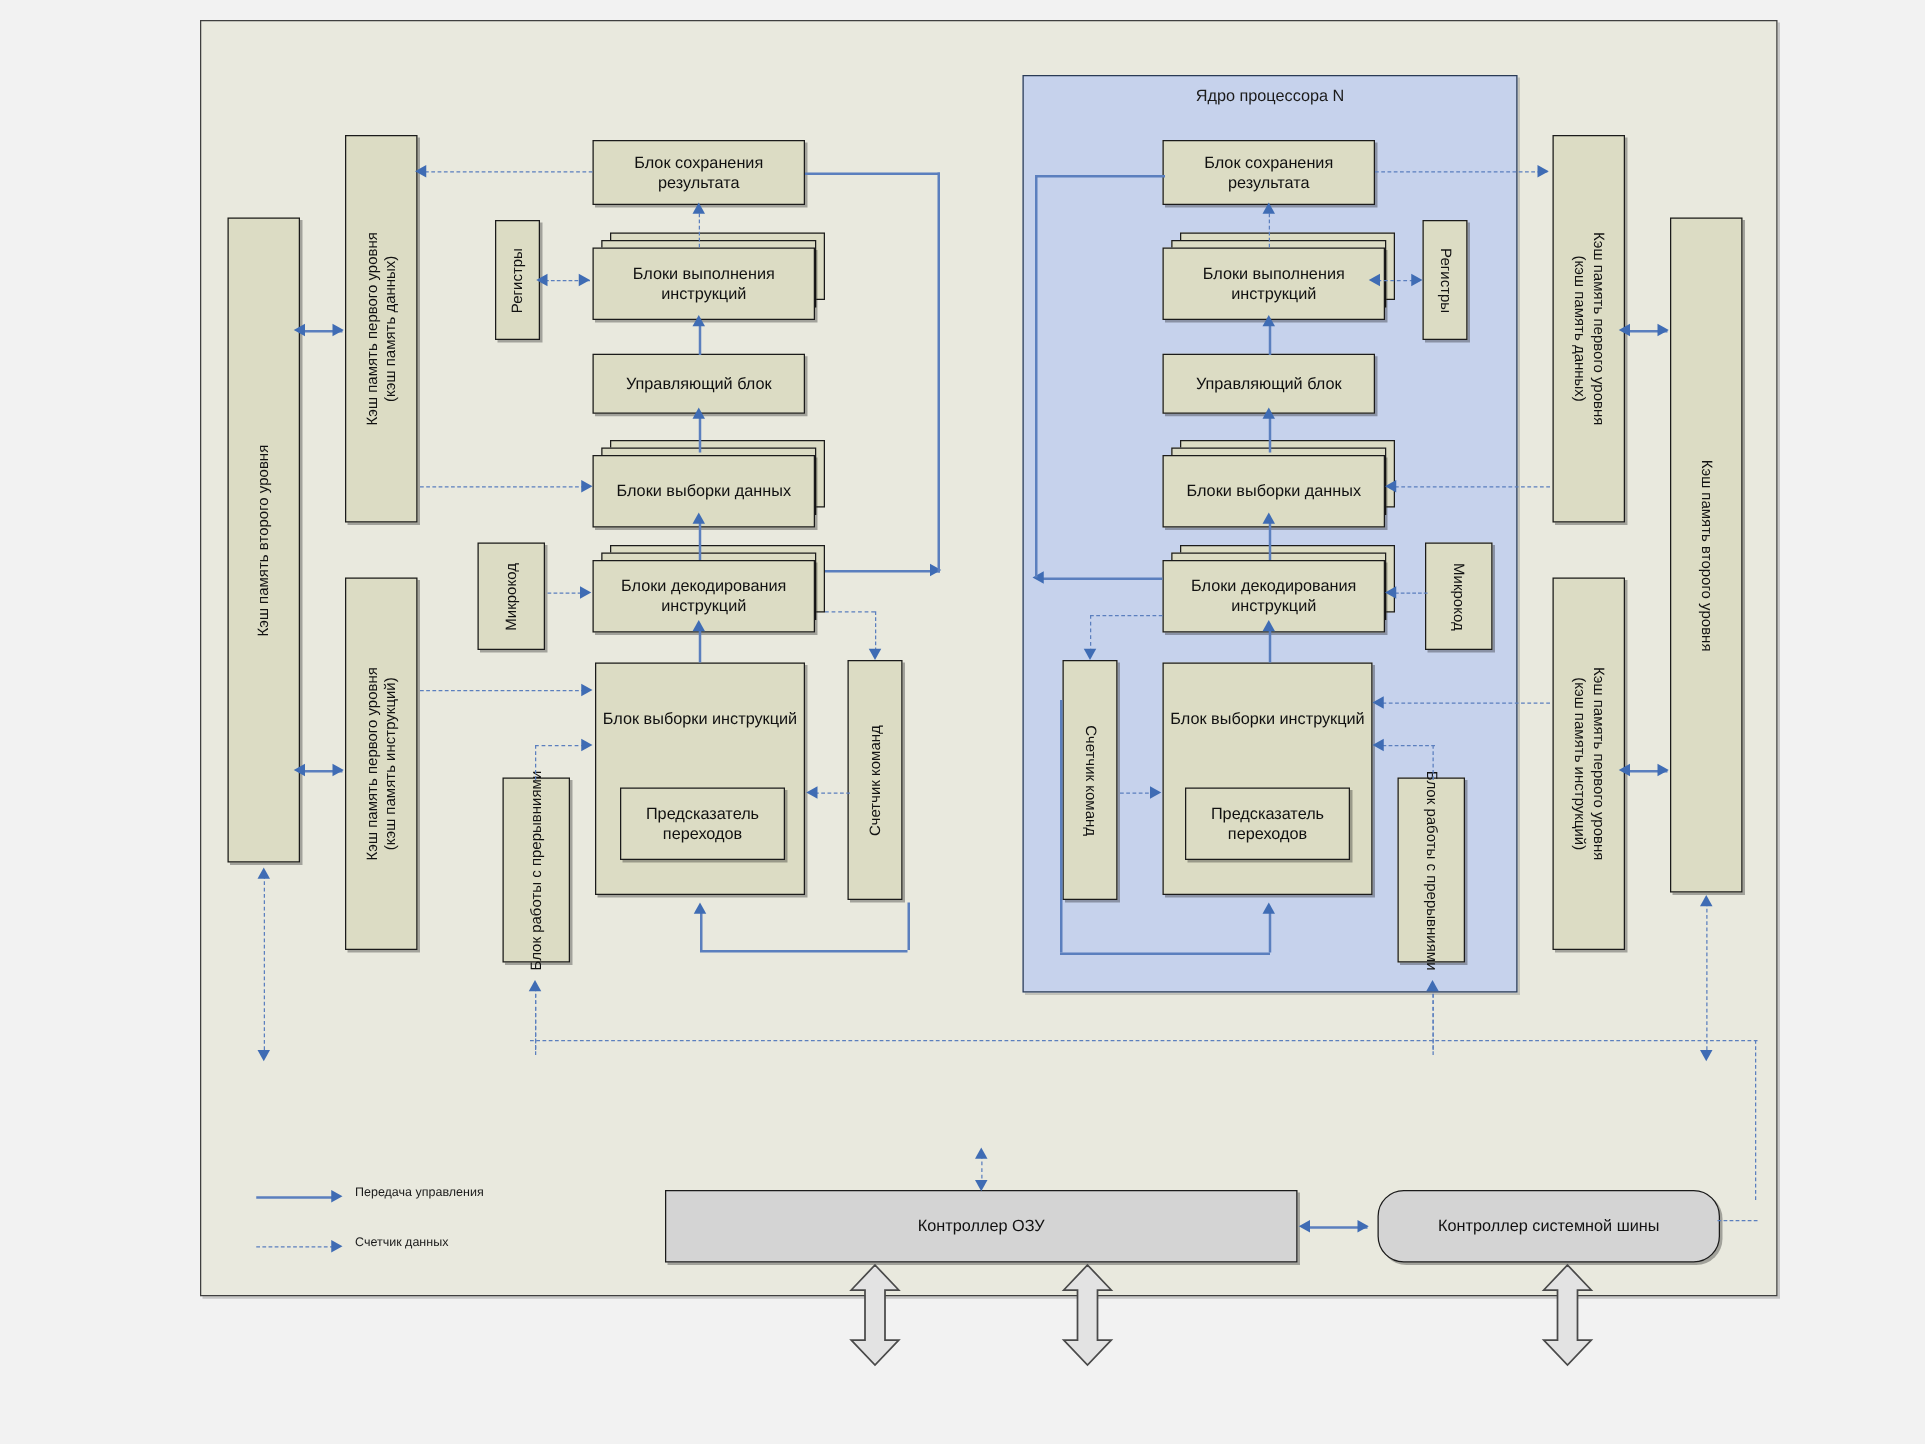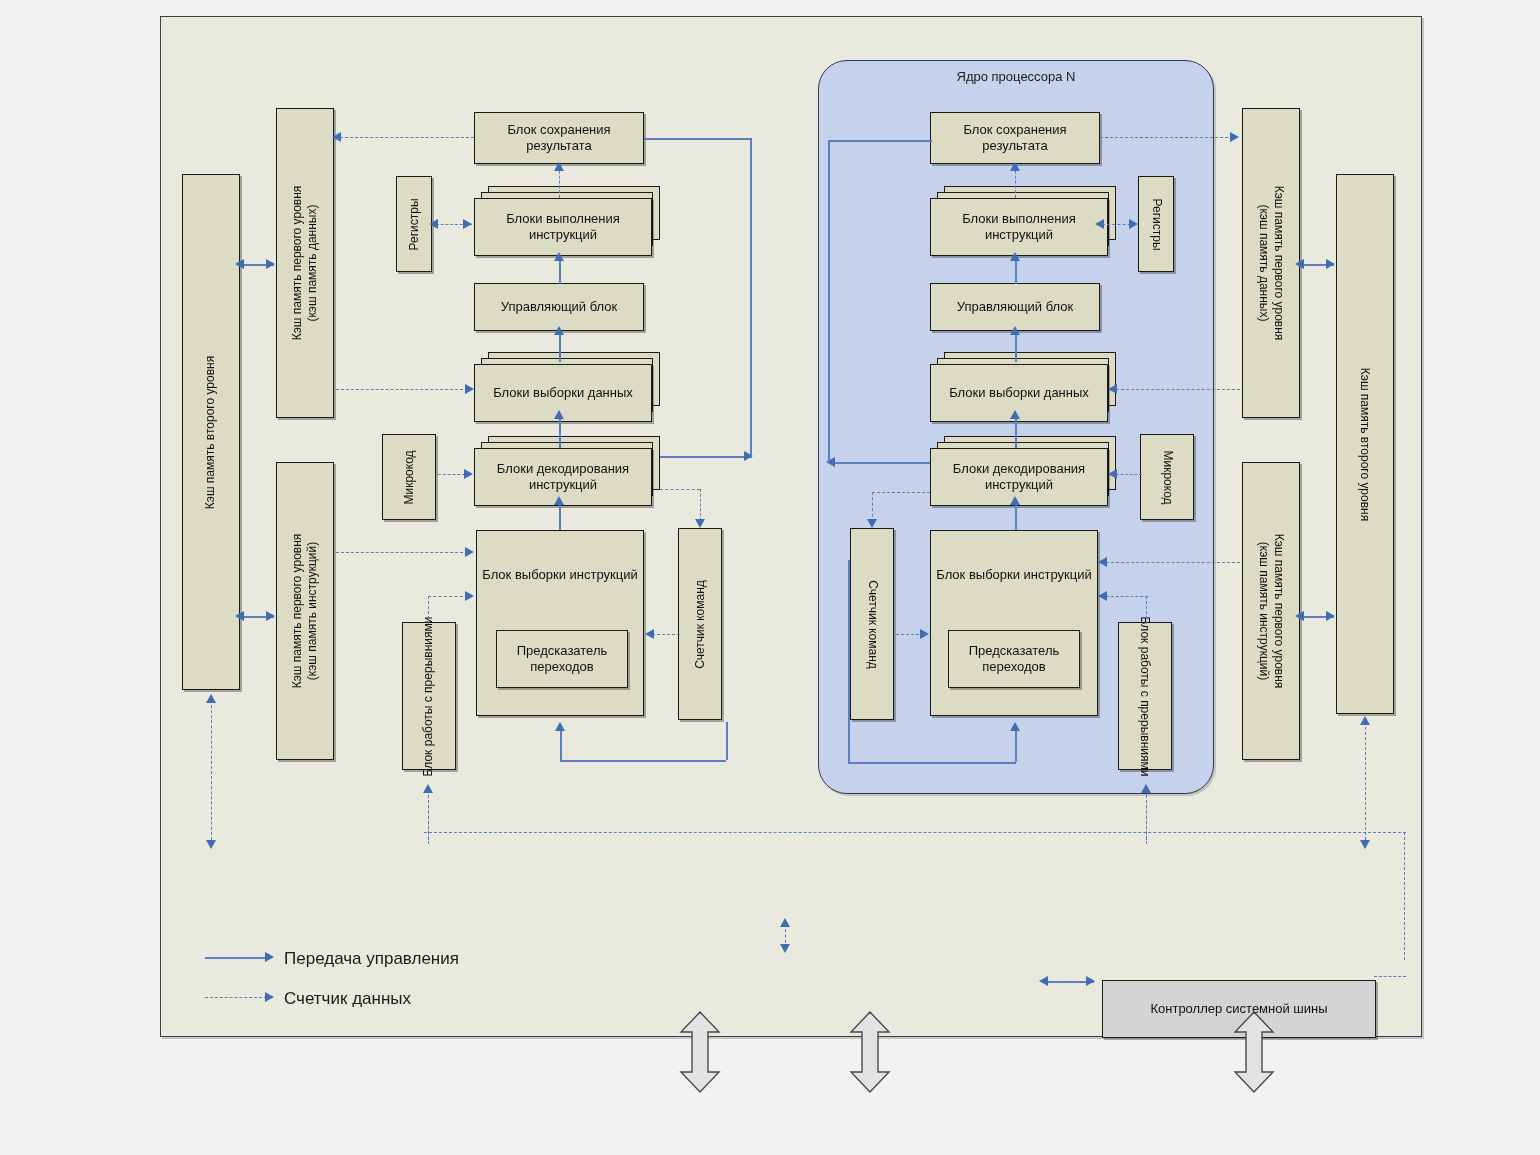--- a/index.html
+++ b/index.html
@@ -66,35 +66,35 @@
   .ah.r{border-left:9px solid #3f6cb4;border-top:5.5px solid transparent;border-bottom:5.5px solid transparent;}
   .ah.l{border-right:9px solid #3f6cb4;border-top:5.5px solid transparent;border-bottom:5.5px solid transparent;}
   .ah.u{border-bottom:9px solid #3f6cb4;border-left:5.5px solid transparent;border-right:5.5px solid transparent;}
   .ah.d{border-top:9px solid #3f6cb4;border-left:5.5px solid transparent;border-right:5.5px solid transparent;}
 
   
   .busarrow{position:absolute;width:44px;height:84px;}
   .busarrow svg{display:block;}
 
   
-  .legend-label{position:absolute;font-size:17px;color:#1b1b1b;white-space:nowrap;}
+  .legend-label{position:absolute;font-size:10px;color:#1b1b1b;white-space:nowrap;}
 
   .caption{
     position:absolute;left:0;top:1112px;width:1540px;text-align:center;
     font-size:16px;color:#2b2b2b;
   }
 </style>
 </head>
 <body>
 
 <div id="stage">
 
   <div class="abs proc-frame"></div>
 
-  <div class="abs core-panel" style="left:818px;top:60px;width:396px;height:734px;border-radius:29px;">
+  <div class="abs core-panel" style="left:818px;top:60px;width:396px;height:734px;">
     <div class="core-title">Ядро процессора N</div>
   </div>
 
   <div class="abs blk vert" style="left:182px;top:174px;width:58px;height:516px;">
     <span>Кэш память второго уровня</span>
   </div>
 
   <div class="abs blk vert" style="left:276px;top:108px;width:58px;height:310px;">
     <span><b style="font-weight:normal;">Кэш память первого уровня</b><br><b style="font-weight:normal;">(кэш память данных)</b></span>
   </div>
@@ -219,21 +219,24 @@
 
   <div class="abs blk vert cw" style="left:850px;top:528px;width:44px;height:192px;">
     <span>Счетчик команд</span>
   </div>
 
   <div class="abs blk vert cw" style="left:1118px;top:622px;width:54px;height:148px;">
     <span>Блок работы с прерывниями</span>
   </div>
 
 
-  <div class="abs blk grey" style="left:1102px;top:980px;width:274px;height:58px;">
+  <div class="abs blk grey" style="left:532px;top:952px;width:506px;height:58px;">
+    <span>Контроллер ОЗУ</span>
+  </div>
+  <div class="abs blk grey" style="left:1102px;top:952px;width:274px;height:58px;border-radius:21px;">
     <span>Контроллер системной шины</span>
   </div>
 
   <div class="ln h" style="left:205px;top:957px;width:64px;"></div>
   <div class="ah r" style="left:265px;top:952px;"></div>
   <div class="legend-label" style="left:284px;top:949px;">Передача управления</div>
 
   <div class="dl h" style="left:205px;top:997px;width:62px;"></div>
   <div class="ah r" style="left:265px;top:992px;"></div>
   <div class="legend-label" style="left:284px;top:989px;">Счетчик данных</div>

